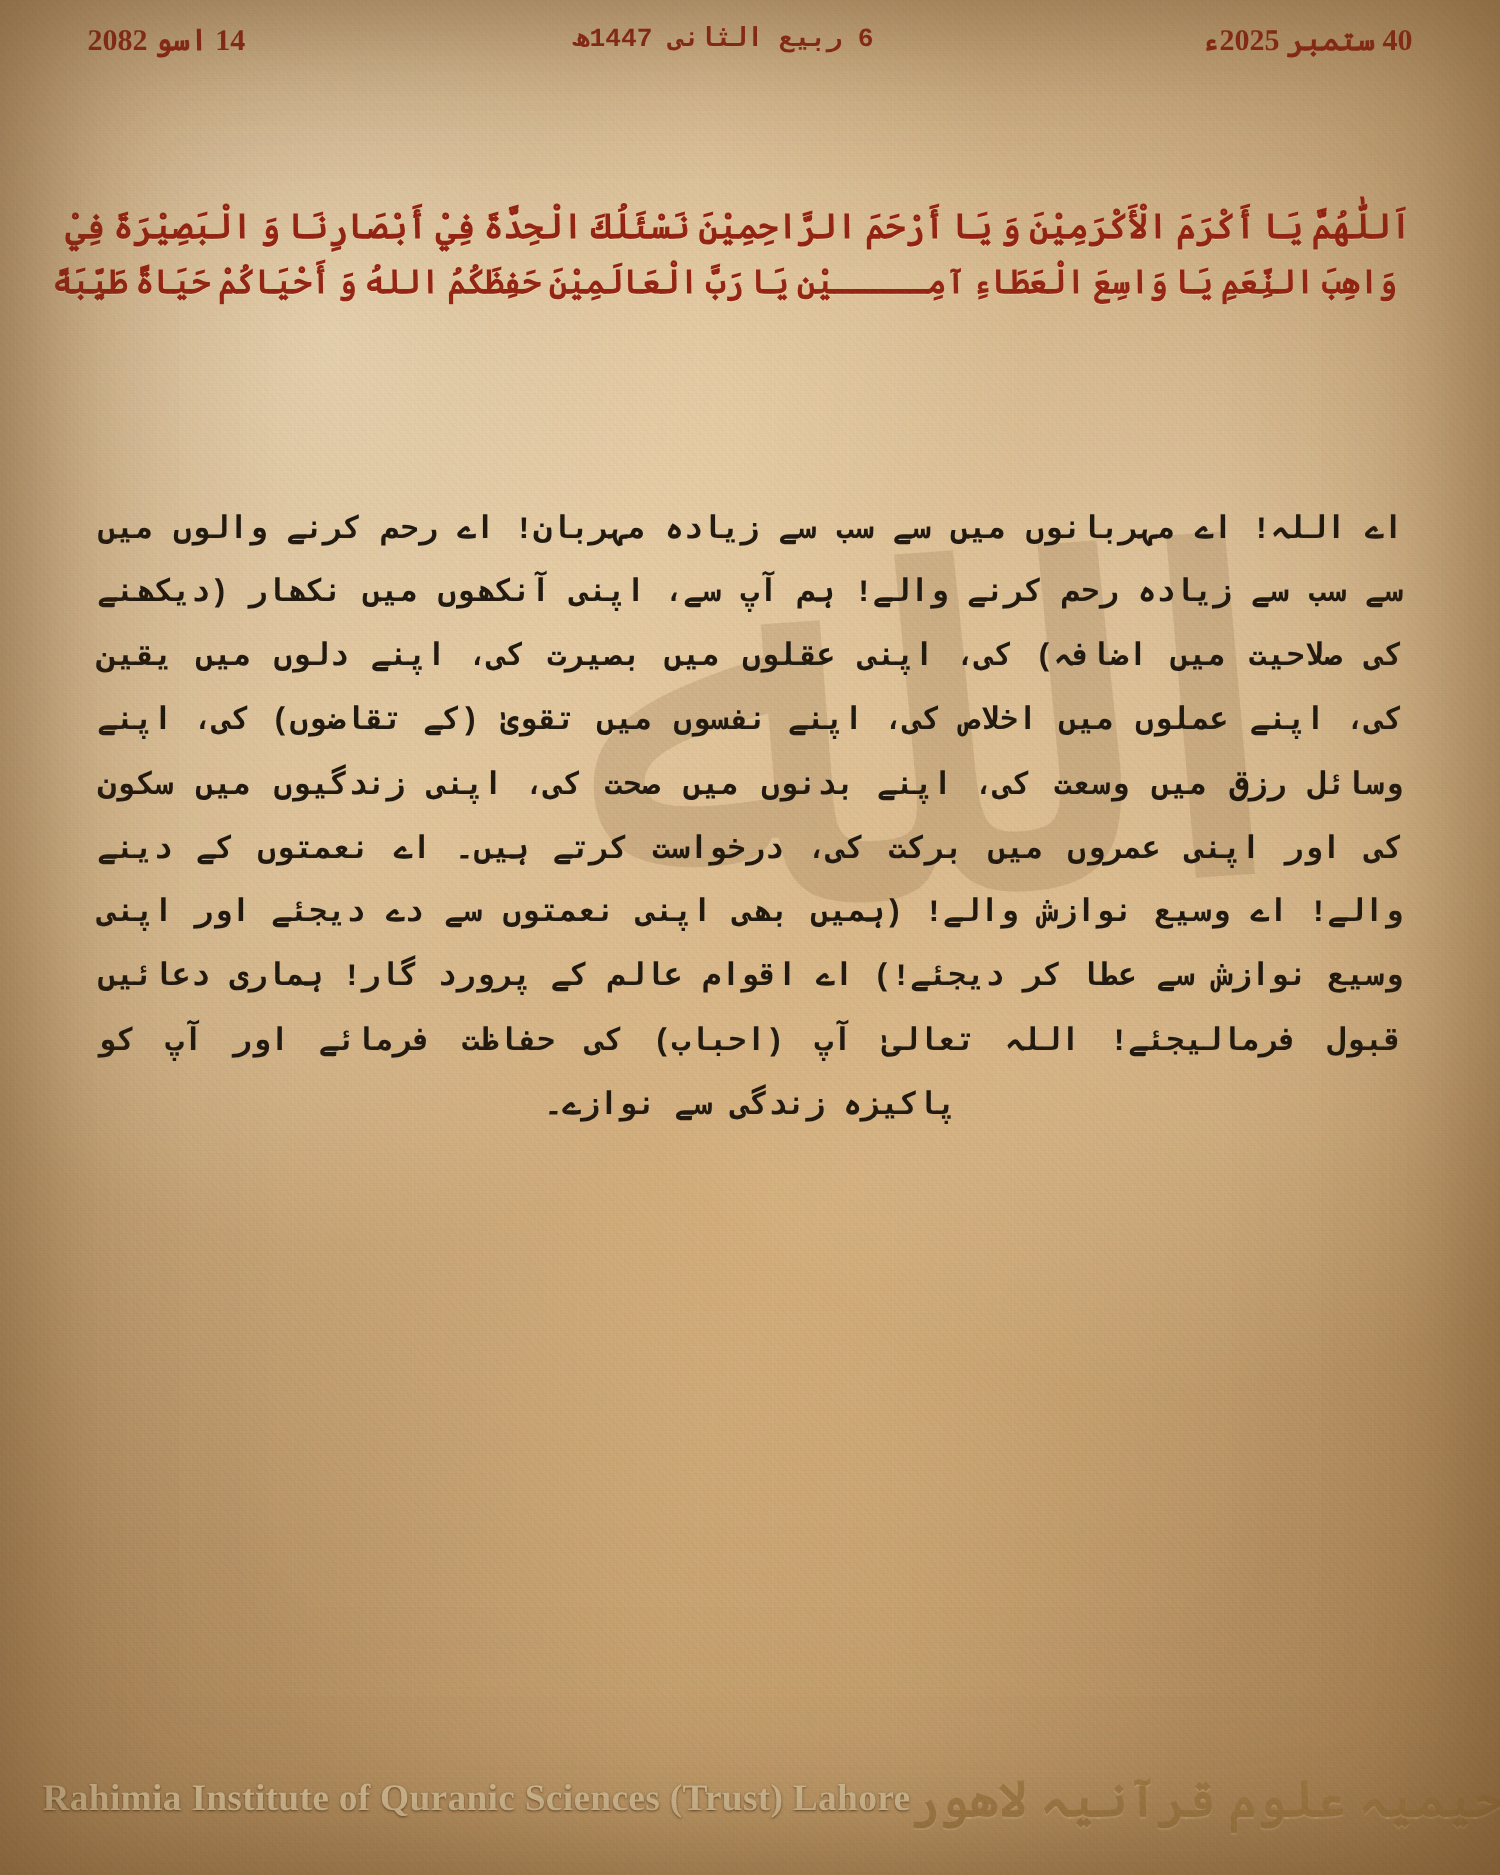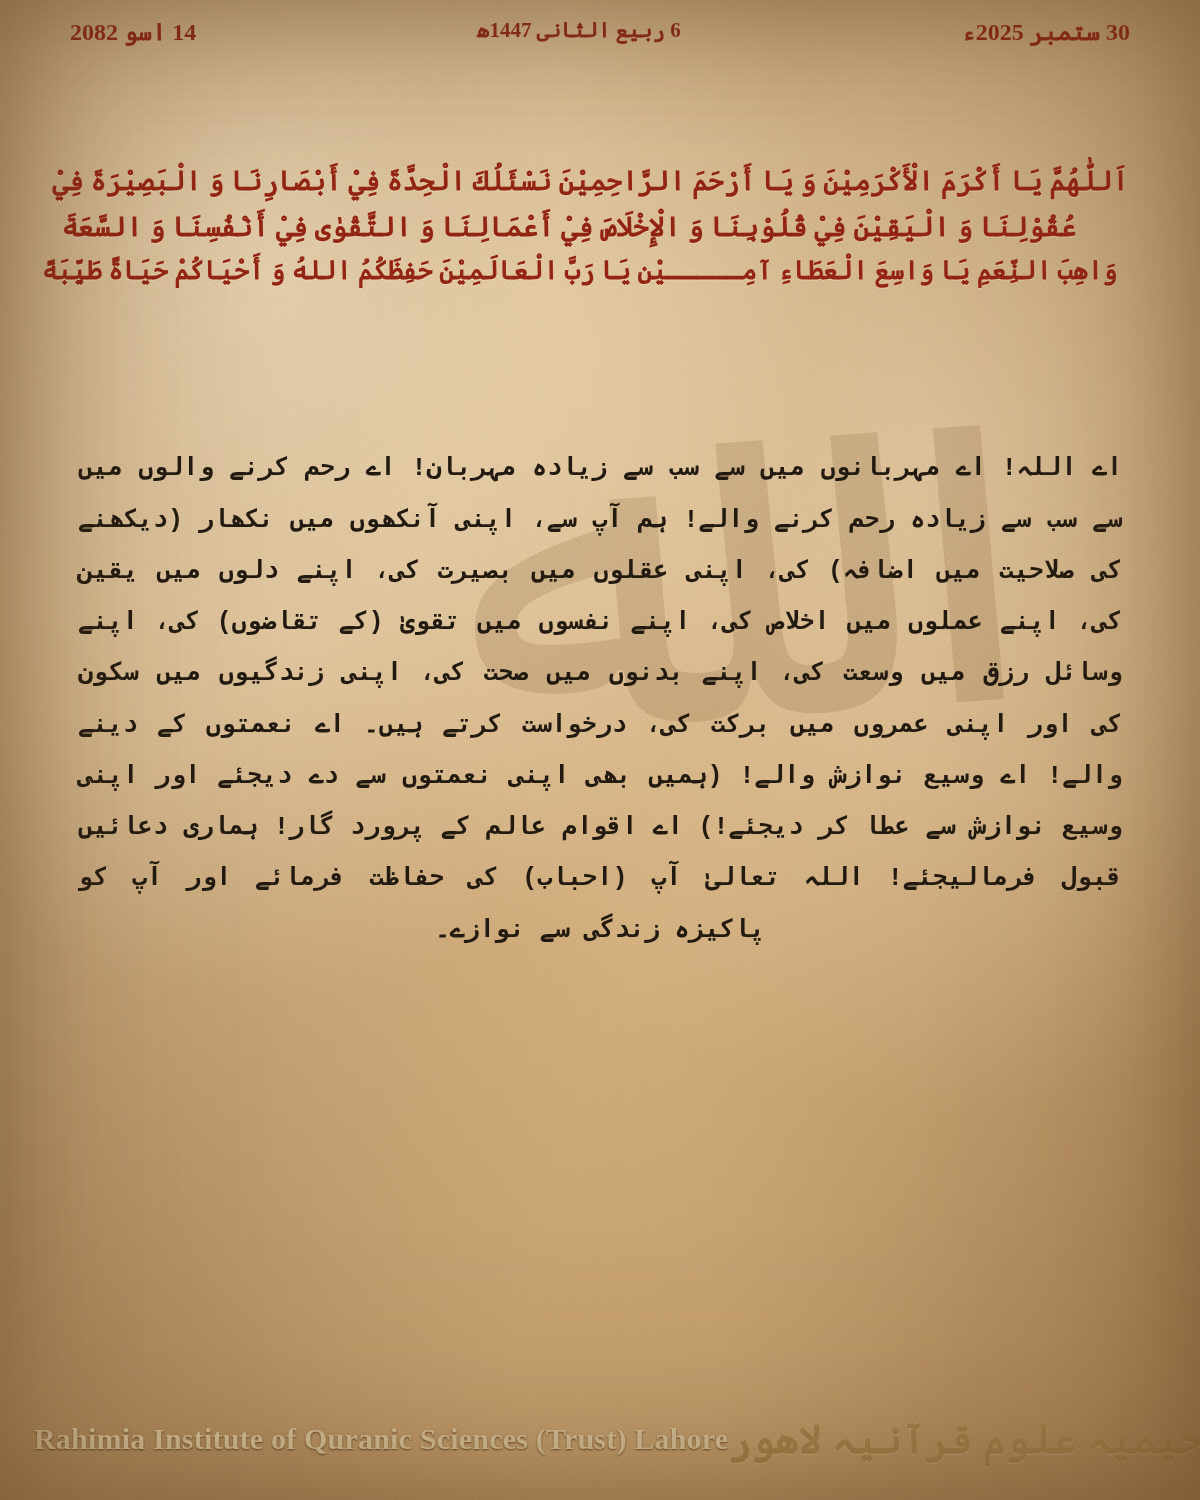--- a/index.html
+++ b/index.html
@@ -83,21 +83,21 @@
     direction: rtl;
   }
   .date-right, .date-left {
     font-family: "Liberation Serif", serif;
     color: #8e1f12;
     font-weight: bold;
     font-size: 24px;
     white-space: nowrap;
   }
   .hijri {
-    font-family: Liberation Serif, serif;
+    font-family: Liberation Mono, monospace;
     color: #8e1f12;
     font-weight: bold;
     font-size: 21px;
     text-align: center;
     white-space: nowrap;
   }
   .doc-title {
     margin-top: 8px;
     text-align: center;
     direction: rtl;
@@ -177,29 +177,28 @@
 </style>
 </head>
 <body>
 
 <div class="page">
 
   <div class="watermark">ﷲ</div>
 
   <div class="header">
     <div class="hdr-row">
-      <div class="date-right">30 ستمبر 2025ء</div>
+      <div class="date-right">40 ستمبر 2025ء</div>
       <div class="hijri">6 ربیع الثانی 1447ھ</div>
       <div class="date-left">14 اسو 2082</div>
     </div>
   </div>
 
   <div class="arabic-block">
     <span class="aline" style="display: block; transform: scaleX(0.9826);">اَللّٰهُمَّ يَا أَكْرَمَ الْأَكْرَمِيْنَ وَ يَا أَرْحَمَ الرَّاحِمِيْنَ نَسْئَلُكَ الْحِدَّةَ فِيْ أَبْصَارِنَا وَ الْبَصِيْرَةَ فِيْ</span>
-    <span class="aline">عُقُوْلِنَا وَ الْيَقِيْنَ فِيْ قُلُوْبِنَا وَ الْإِخْلَاصَ فِيْ أَعْمَالِنَا وَ التَّقْوٰى فِيْ أَنْفُسِنَا وَ السَّعَةَ</span>
     <span class="aline shrink1" style="display: block; transform: scaleX(0.9624);">وَاهِبَ النِّعَمِ يَا وَاسِعَ الْعَطَاءِ آمِـــــيْن يَا رَبَّ الْعَالَمِيْنَ حَفِظَكُمُ اللهُ وَ أَحْيَاكُمْ حَيَاةً طَيِّبَةً</span>
   </div>
 
   <div class="urdu-block">اے اللہ! اے مہربانوں میں سے سب سے زیادہ مہربان! اے رحم کرنے والوں میں سے سب سے زیادہ رحم کرنے والے! ہم آپ سے، اپنی آنکھوں میں نکھار (دیکھنے کی صلاحیت میں اضافہ) کی، اپنی عقلوں میں بصیرت کی، اپنے دلوں میں یقین کی، اپنے عملوں میں اخلاص کی، اپنے نفسوں میں تقویٰ (کے تقاضوں) کی، اپنے وسائل رزق میں وسعت کی، اپنے بدنوں میں صحت کی، اپنی زندگیوں میں سکون کی اور اپنی عمروں میں برکت کی، درخواست کرتے ہیں۔ اے نعمتوں کے دینے والے! اے وسیع نوازش والے! (ہمیں بھی اپنی نعمتوں سے دے دیجئے اور اپنی وسیع نوازش سے عطا کر دیجئے!) اے اقوام عالم کے پرورد گار! ہماری دعائیں قبول فرمالیجئے! اللہ تعالیٰ آپ (احباب) کی حفاظت فرمائے اور آپ کو پاکیزہ زندگی سے نوازے۔</div>
 
   <div class="footer">
     <div class="footer-en">Rahimia Institute of Quranic Sciences (Trust) Lahore</div>
     <div class="footer-ar">ادارہ رحیمیہ علوم قرآنیہ لاھور</div>
   </div>
 

